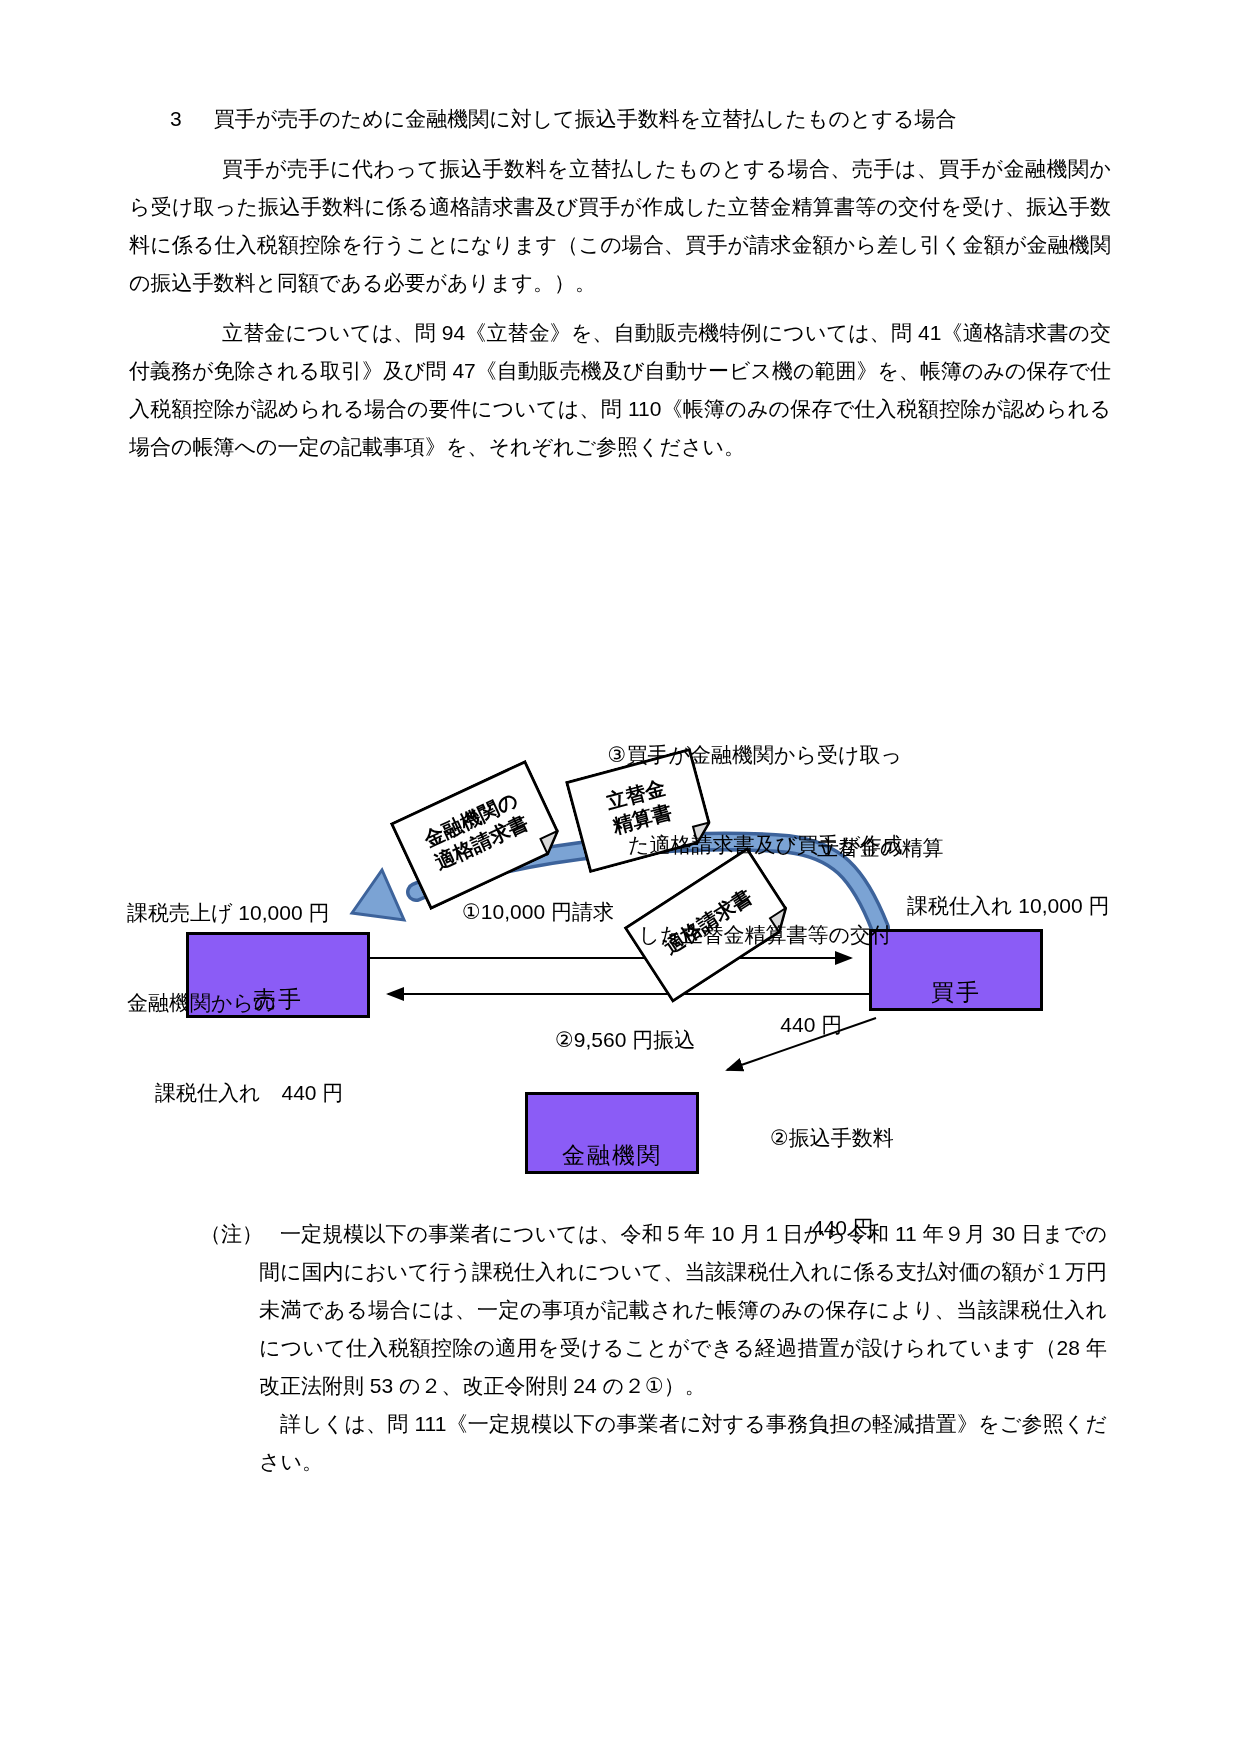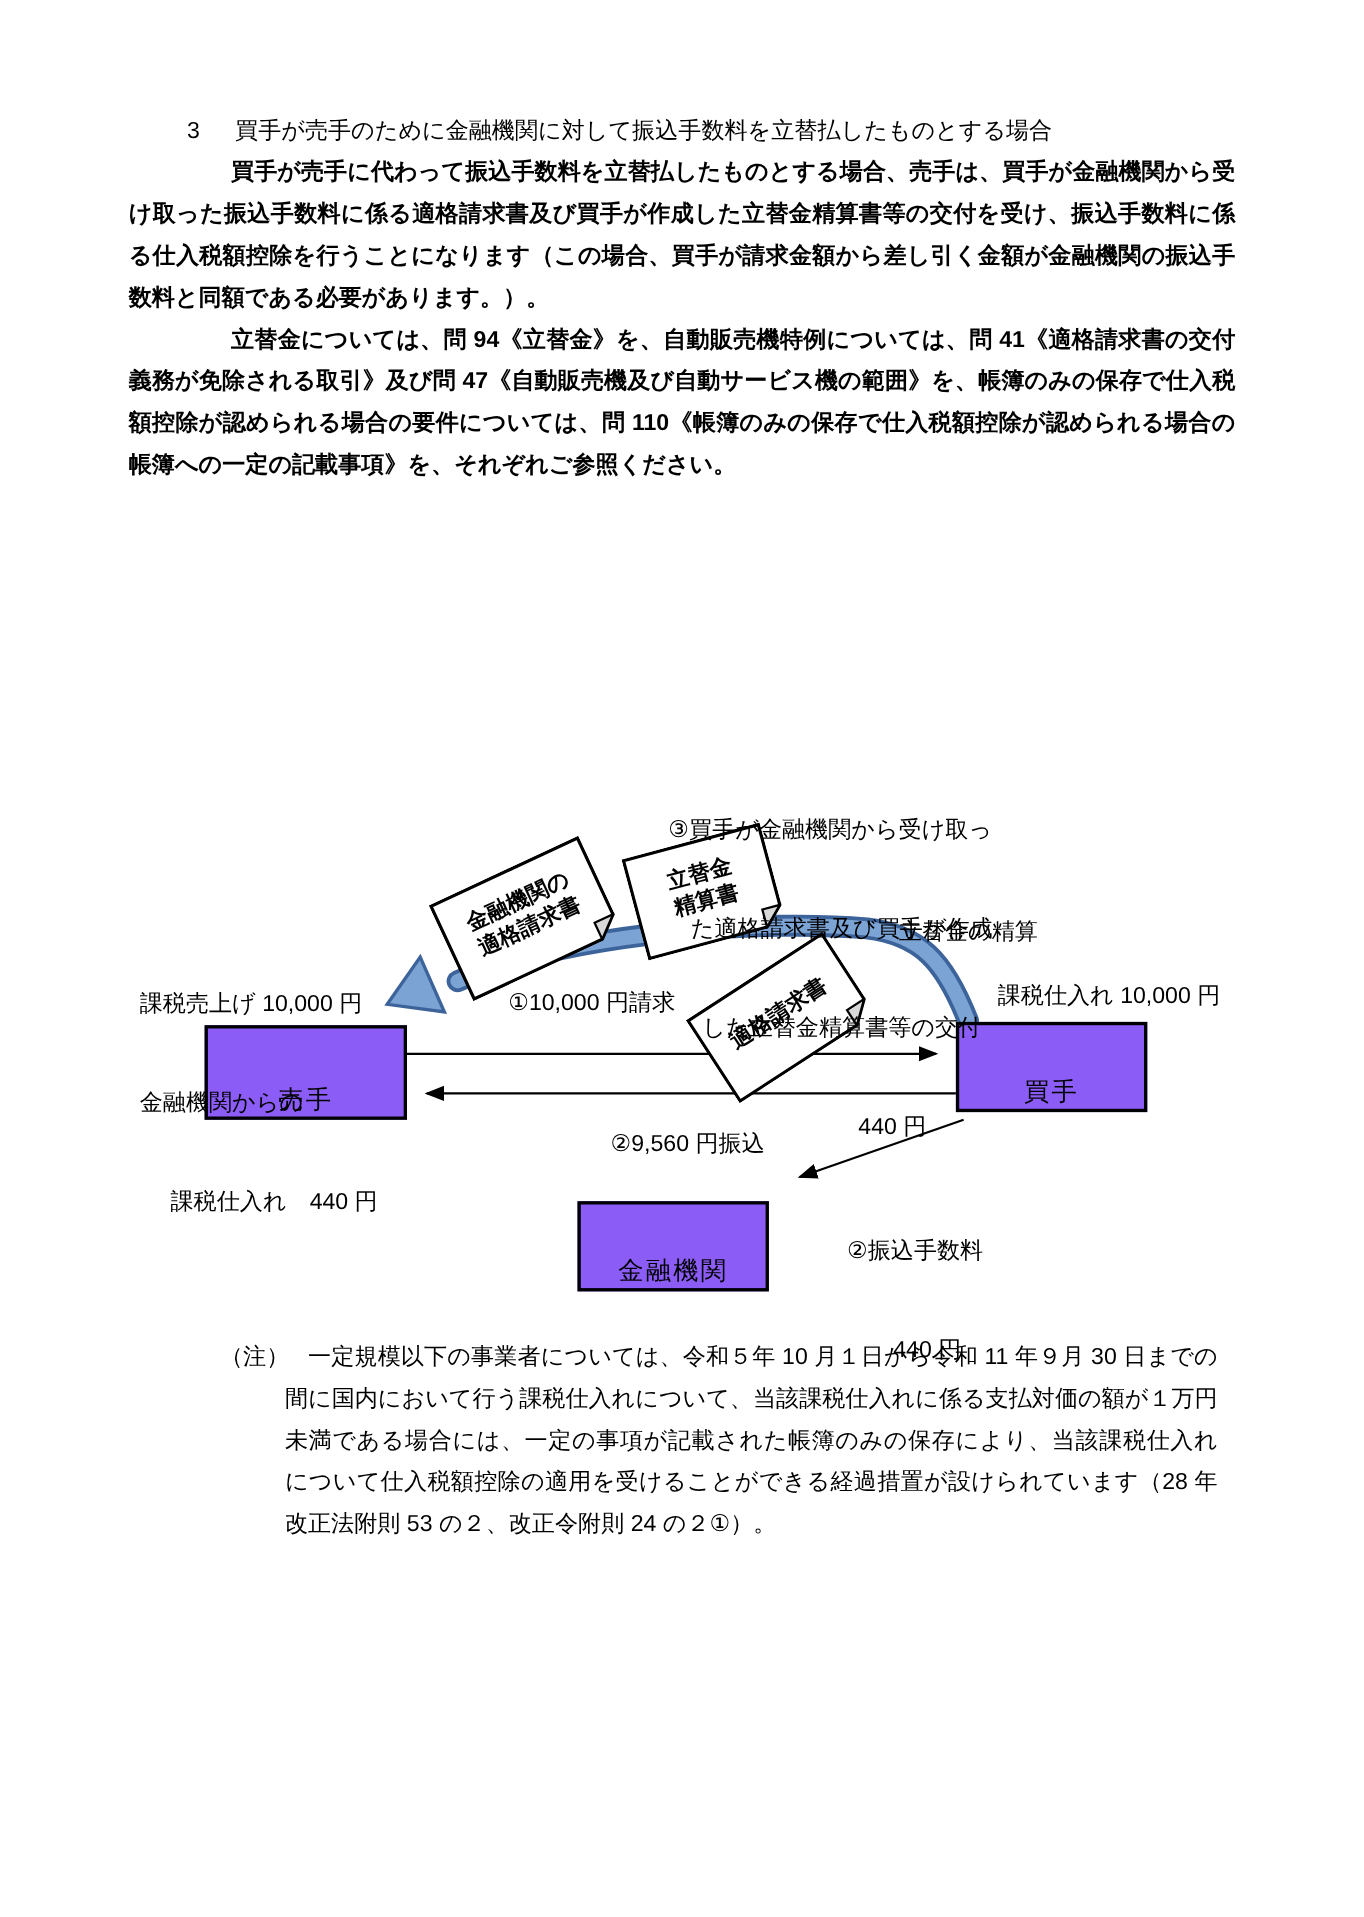--- a/index.html
+++ b/index.html
@@ -8,21 +8,21 @@
     font-family:"Liberation Sans","DejaVu Sans",sans-serif; color:#000;
     overflow:hidden;
   }
   
   .body-text {
     position:absolute; left:117px; top:100px; width:1006px;
     font-size:21px; line-height:38px; text-align:justify;
   }
   .heading { margin:0; font-size:21px; font-weight:normal; }
   .heading-no { margin-left:53px; margin-right:32px; }
-  .para { margin:0; text-indent:93px;font-weight:bold; }
+  .para { margin:12px; text-indent:93px; }
   
   .diagram { position:absolute; left:0; top:680px; width:1240px; height:520px; }
   .layer { position:absolute; left:0; top:0; width:1240px; height:520px; }
   .box {
     position:absolute; border:3px solid #000; background:#8b5cf6;
     display:flex; align-items:flex-end; justify-content:center;
     font-size:23px; letter-spacing:2px; z-index:2;
   }
   .box-seller { left:186px; top:252px; width:178px; height:80px; }
   .box-buyer  { left:869px; top:249px; width:168px; height:76px; }
@@ -160,17 +160,18 @@
 
     <div class="dlabel lbl-fee">
       <div>②振込手数料</div>
       <div class="ind2">440 円</div>
     </div>
   </div>
 
   <div class="note">
     <span class="note-label">（注）</span>
     <p class="note-para">一定規模以下の事業者については、令和５年 10 月１日から令和 11 年９月 30 日までの間に国内において行う課税仕入れについて、当該課税仕入れに係る支払対価の額が１万円未満である場合には、一定の事項が記載された帳簿のみの保存により、当該課税仕入れについて仕入税額控除の適用を受けることができる経過措置が設けられています（28 年改正法附則 53 の２、改正令附則 24 の２①）。</p>
+    <p class="note-para">詳しくは、問 111《一定規模以下の事業者に対する事務負担の軽減措置》をご参照ください。</p>
   </div>
 
   <div class="page-number">- 31 -</div>
 
 </div>
 
 </body></html>

